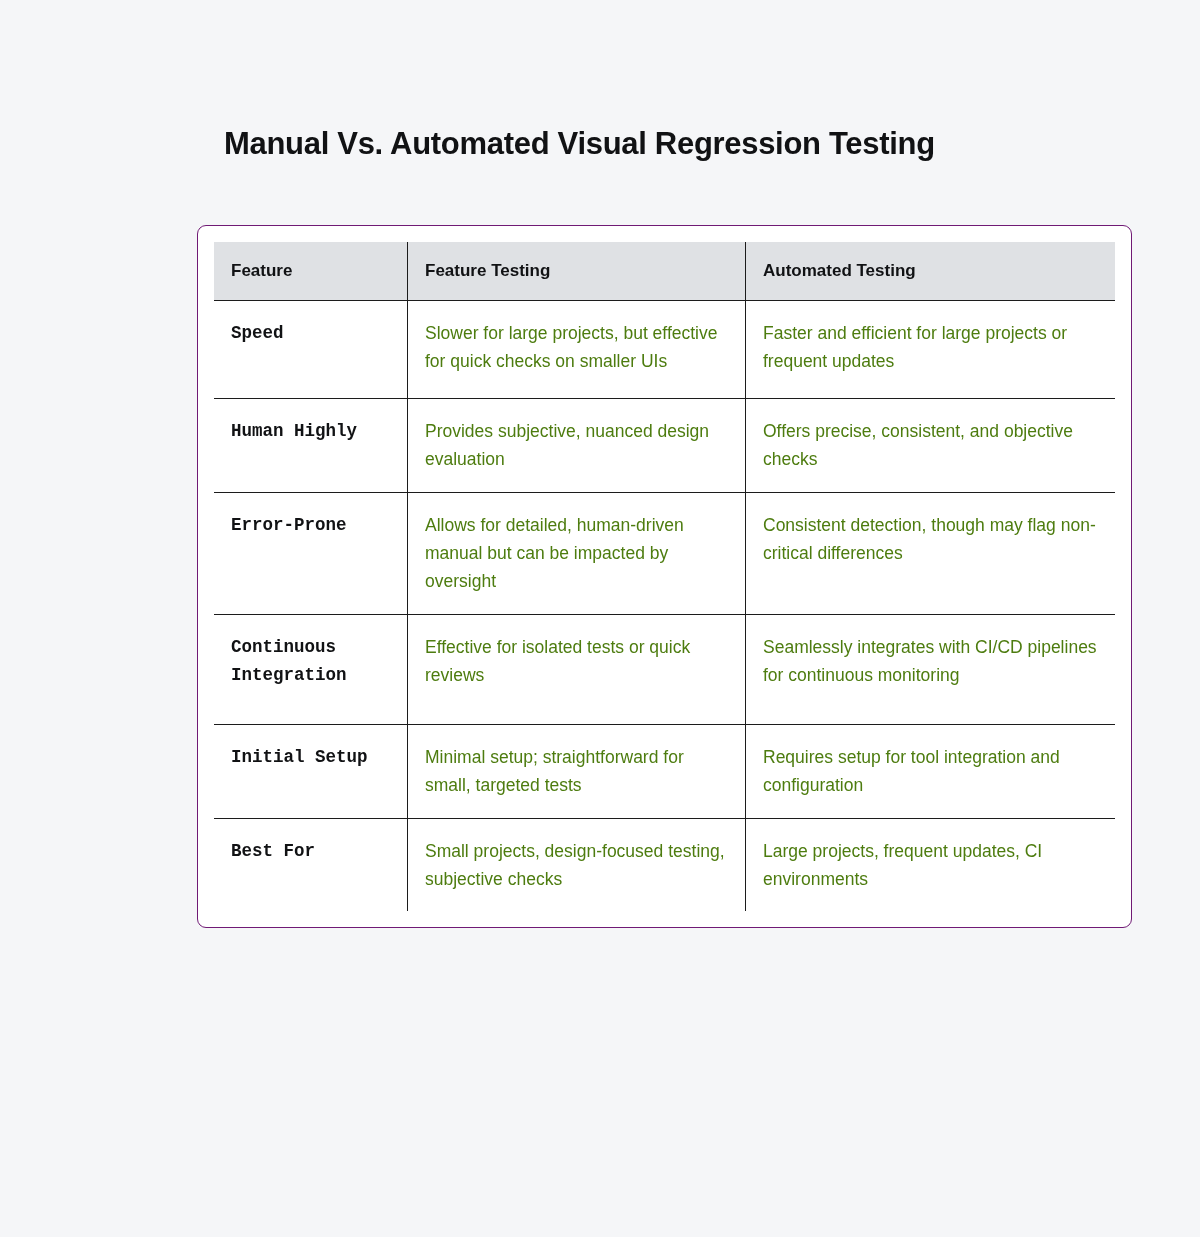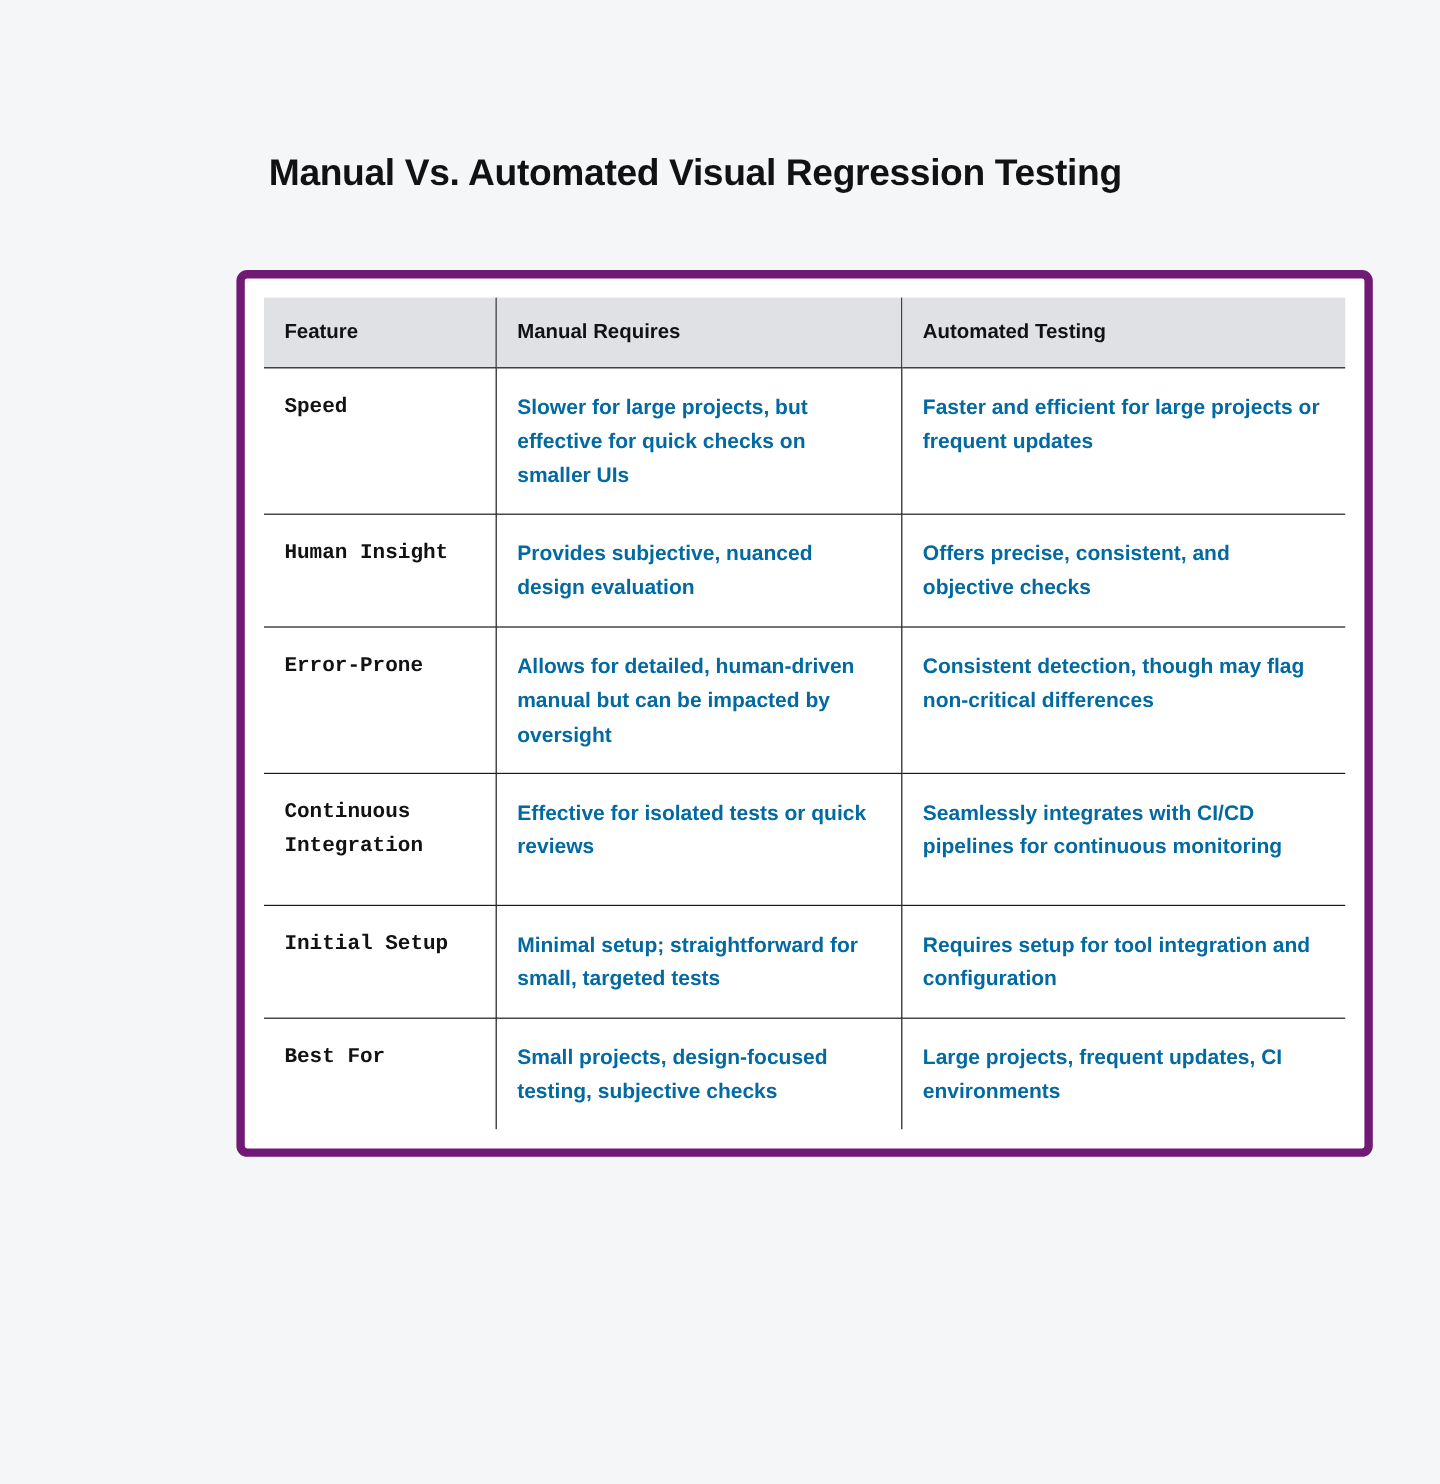--- a/index.html
+++ b/index.html
@@ -39,21 +39,21 @@
     left: 149px;
     top: 177px;
     width: 901px;
   }
 
   table.cmp {
     width: 901px;
     border-collapse: separate;
     border-spacing: 0;
     background: #ffffff;
-    border: 7px solid #701a75;
+    border: 1px solid #701a75;
     border-radius: 9px;
     overflow: hidden;
     table-layout: fixed;
   }
 
   col.c-feature   { width: 194px; }
   col.c-manual    { width: 338px; }
   col.c-automated { width: 369px; }
 
   table.cmp th,
@@ -77,22 +77,22 @@
     line-height: 1.3;
     color: #111214;
     padding-top: 17px;
     padding-bottom: 17px;
     height: 50px;
   }
 
   tbody td {
     font-size: 17.5px;
     line-height: 1.62;
-    color: #0369a1;
-    font-weight: 700;
+    color: #4d7c0f;
+    font-weight: 400;
   }
 
   tbody td.feature-cell {
     font-weight: 700;
     color: #111214;
     font-family: Liberation Mono, monospace;
   }
 
   .row-speed    td { height: 98px; }
   .row-human    td { height: 87px; }
@@ -115,35 +115,35 @@
     <table class="cmp">
       <colgroup>
         <col class="c-feature">
         <col class="c-manual">
         <col class="c-automated">
       </colgroup>
 
       <thead>
         <tr>
           <th>Feature</th>
-          <th>Manual Requires</th>
+          <th>Feature Testing</th>
           <th>Automated Testing</th>
         </tr>
       </thead>
 
       <tbody>
 
         <tr class="row-speed">
           <td class="feature-cell">Speed</td>
           <td>Slower for large projects, but effective for quick checks on smaller UIs</td>
           <td>Faster and efficient for large projects or frequent updates</td>
         </tr>
 
         <tr class="row-human">
-          <td class="feature-cell">Human Insight</td>
+          <td class="feature-cell">Human Highly</td>
           <td>Provides subjective, nuanced design evaluation</td>
           <td>Offers precise, consistent, and objective checks</td>
         </tr>
 
 
         <tr class="row-error">
           <td class="feature-cell">Error-Prone</td>
           <td>Allows for detailed, human-driven manual but can be impacted by oversight</td>
           <td>Consistent detection, though may flag non-critical differences</td>
         </tr>

